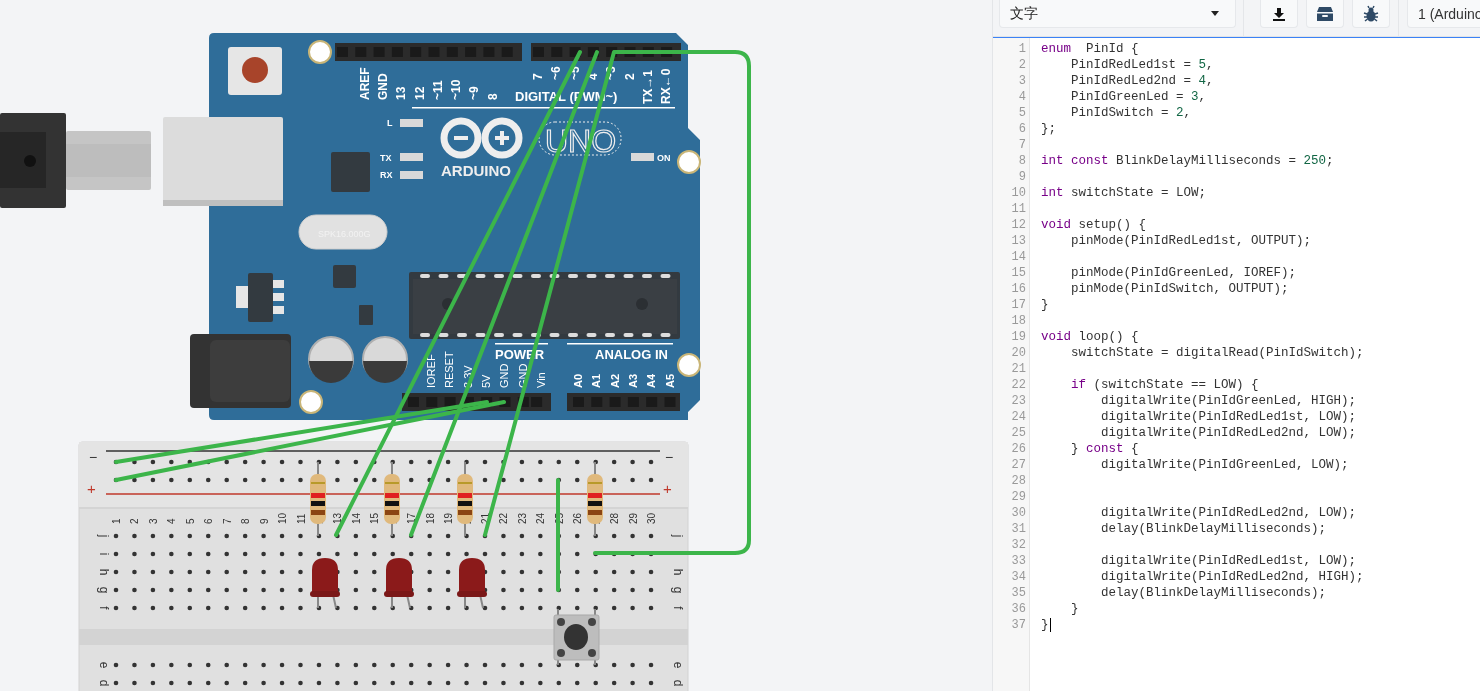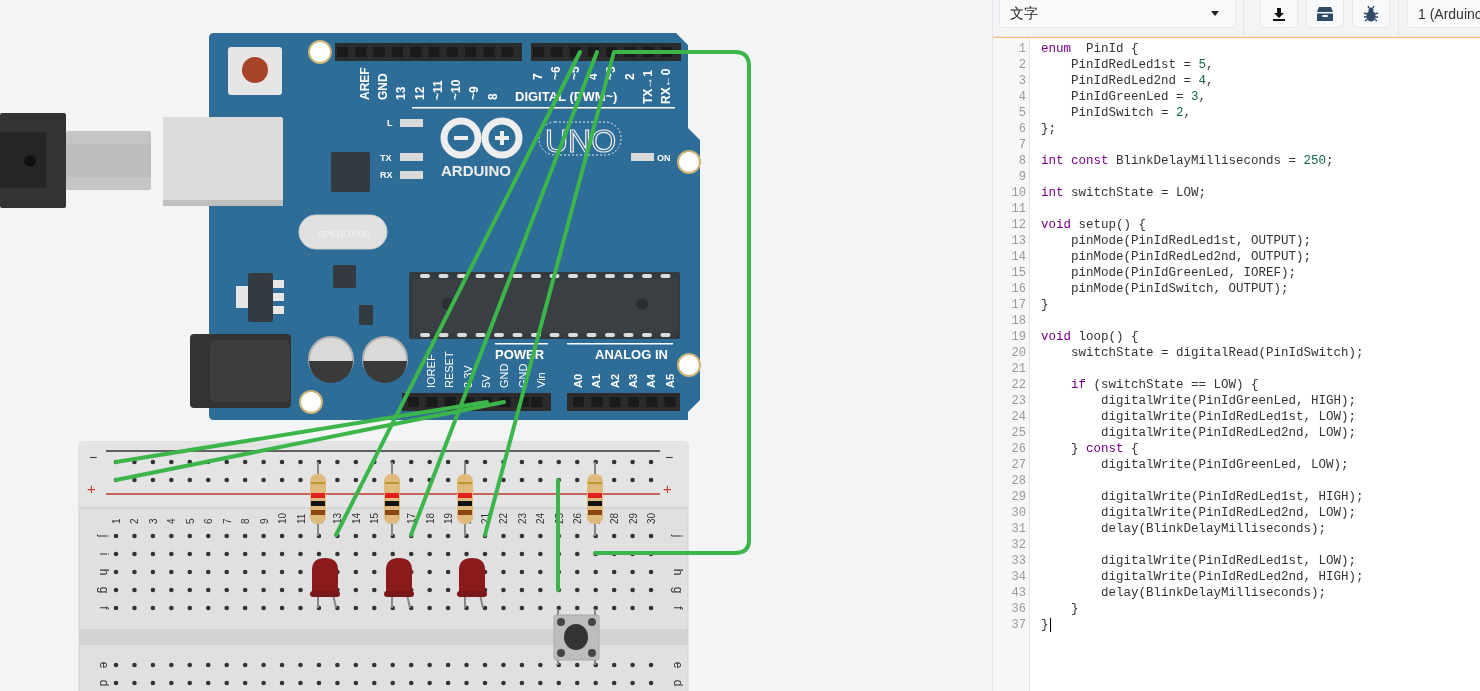--- a/index.html
+++ b/index.html
@@ -1,19 +1,19 @@
 <!DOCTYPE html>
 <html><head>
 <meta charset="utf-8">
 <style>
   * { box-sizing: border-box; margin: 0; padding: 0; }
   html, body { width: 1480px; height: 691px; overflow: hidden; background: #f3f4f6; font-family: "Liberation Sans", sans-serif; }
   #canvas { position: absolute; left: 0; top: 0; width: 992px; height: 691px; background: #f3f4f6; overflow: hidden; }
   #canvas svg { position: absolute; left: 0; top: 0; }
-  #code-panel { position: absolute; left: 992px; top: 0; width: 488px; height: 691px; background: #fdba74; border-left: 1px solid #e3e5e8; }
+  #code-panel { position: absolute; left: 992px; top: 0; width: 488px; height: 691px; background: #3b82f6; border-left: 1px solid #e3e5e8; }
   .toolbar { position: absolute; left: 0; top: 0; width: 488px; height: 37px; background: #f3f4f6; border-bottom: 1px solid #e2e4e7; }
   .mode-select { position: absolute; left: 6px; top: 0; width: 237px; height: 28px; background: #f8f9fa; border: 1px solid #e6e8eb; border-top: none; border-radius: 0 0 4px 4px; display: flex; align-items: center; padding-left: 10px; font-size: 14px; color: #222; }
   .mode-select .caret { position: absolute; right: 16px; top: 11px; width: 0; height: 0; border-left: 4px solid transparent; border-right: 4px solid transparent; border-top: 5px solid #222; }
   .tb-sep { position: absolute; top: 0; width: 1px; height: 37px; background: #e4e6e9; }
   .tb-btn { position: absolute; top: 0; width: 38px; height: 28px; background: #f8f9fa; border: 1px solid #e6e8eb; border-top: none; border-radius: 0 0 4px 4px; display: flex; align-items: center; justify-content: center; }
   .device-select { position: absolute; left: 414px; top: 0; width: 80px; height: 28px; background: #f8f9fa; border: 1px solid #e6e8eb; border-top: none; border-radius: 0 0 0 4px; font-size: 14px; color: #333; padding-left: 10px; display: flex; align-items: center; white-space: nowrap; overflow: hidden; }
   .editor { position: absolute; left: 0; top: 38px; width: 488px; height: 653px; background: #fff; }
   .gutter { position: absolute; left: 0; top: 0; width: 37px; height: 653px; background: #f7f7f7; border-right: 1px solid #e5e5e5; }
   .lines { position: absolute; left: 0; top: 3px; width: 488px; }
   .line { height: 16px; line-height: 16px; font-family: "Liberation Mono", monospace; font-size: 12.5px; white-space: pre; color: #333; position: relative; }
@@ -665,39 +665,39 @@
         <div class="line"><span class="ln">4</span><span class="lc"><span>    PinIdGreenLed = </span><span class="num">3</span><span>,</span></span></div>
         <div class="line"><span class="ln">5</span><span class="lc"><span>    PinIdSwitch = </span><span class="num">2</span><span>,</span></span></div>
         <div class="line"><span class="ln">6</span><span class="lc"><span>};</span></span></div>
         <div class="line"><span class="ln">7</span><span class="lc"></span></div>
         <div class="line"><span class="ln">8</span><span class="lc"><span class="kw">int</span><span></span><span class="kw"> const</span><span> </span><span>BlinkDelayMilliseconds = </span><span class="num">250</span><span>;</span></span></div>
         <div class="line"><span class="ln">9</span><span class="lc"></span></div>
         <div class="line"><span class="ln">10</span><span class="lc"><span class="kw">int</span><span> switchState = LOW;</span></span></div>
         <div class="line"><span class="ln">11</span><span class="lc"></span></div>
         <div class="line"><span class="ln">12</span><span class="lc"><span class="kw">void</span><span> setup() {</span></span></div>
         <div class="line"><span class="ln">13</span><span class="lc"><span>    pinMode(PinIdRedLed1st, OUTPUT);</span></span></div>
-        <div class="line"><span class="ln">14</span><span class="lc"><span>    pinMode(PinIdRedLed2nd, OUTPUT);</span></span></div>
+        <div class="line"><span class="ln">14</span></div>
         <div class="line"><span class="ln">15</span><span class="lc"><span>    pinMode(PinIdGreenLed, IOREF);</span></span></div>
         <div class="line"><span class="ln">16</span><span class="lc"><span>    pinMode(PinIdSwitch, OUTPUT);</span></span></div>
         <div class="line"><span class="ln">17</span><span class="lc"><span>}</span></span></div>
         <div class="line"><span class="ln">18</span><span class="lc"></span></div>
         <div class="line"><span class="ln">19</span><span class="lc"><span class="kw">void</span><span> loop() {</span></span></div>
         <div class="line"><span class="ln">20</span><span class="lc"><span>    switchState = digitalRead(PinIdSwitch);</span></span></div>
         <div class="line"><span class="ln">21</span><span class="lc"></span></div>
         <div class="line"><span class="ln">22</span><span class="lc"><span>    </span><span class="kw">if</span><span> (switchState == LOW) {</span></span></div>
         <div class="line"><span class="ln">23</span><span class="lc"><span>        digitalWrite(PinIdGreenLed, HIGH);</span></span></div>
         <div class="line"><span class="ln">24</span><span class="lc"><span>        digitalWrite(PinIdRedLed1st, LOW);</span></span></div>
         <div class="line"><span class="ln">25</span><span class="lc"><span>        digitalWrite(PinIdRedLed2nd, LOW);</span></span></div>
         <div class="line"><span class="ln">26</span><span class="lc"><span>    } </span><span class="kw">const</span><span> {</span></span></div>
         <div class="line"><span class="ln">27</span><span class="lc"><span>        digitalWrite(PinIdGreenLed, LOW);</span></span></div>
         <div class="line"><span class="ln">28</span><span class="lc"></span></div>
-        <div class="line"><span class="ln">29</span><span class="lc"><span>        digitalWrite(PinIdRedLed1st, HIGH);</span></span></div>
+        <div class="line"><span class="ln">29</span></div>
         <div class="line"><span class="ln">30</span><span class="lc"><span>        digitalWrite(PinIdRedLed2nd, LOW);</span></span></div>
         <div class="line"><span class="ln">31</span><span class="lc"><span>        delay(BlinkDelayMilliseconds);</span></span></div>
         <div class="line"><span class="ln">32</span><span class="lc"></span></div>
         <div class="line"><span class="ln">33</span><span class="lc"><span>        digitalWrite(PinIdRedLed1st, LOW);</span></span></div>
         <div class="line"><span class="ln">34</span><span class="lc"><span>        digitalWrite(PinIdRedLed2nd, HIGH);</span></span></div>
-        <div class="line"><span class="ln">43</span><span class="lc"><span>        delay(BlinkDelayMilliseconds);</span></span></div>
+        <div class="line"><span class="ln">35</span><span class="lc"><span>        delay(BlinkDelayMilliseconds);</span></span></div>
         <div class="line"><span class="ln">36</span><span class="lc"><span>    }</span></span></div>
         <div class="line"><span class="ln">37</span><span class="lc"><span>}</span><span class="cursor"></span></span></div>
       </div>
   </div>
 </div>
 
 </body></html>

